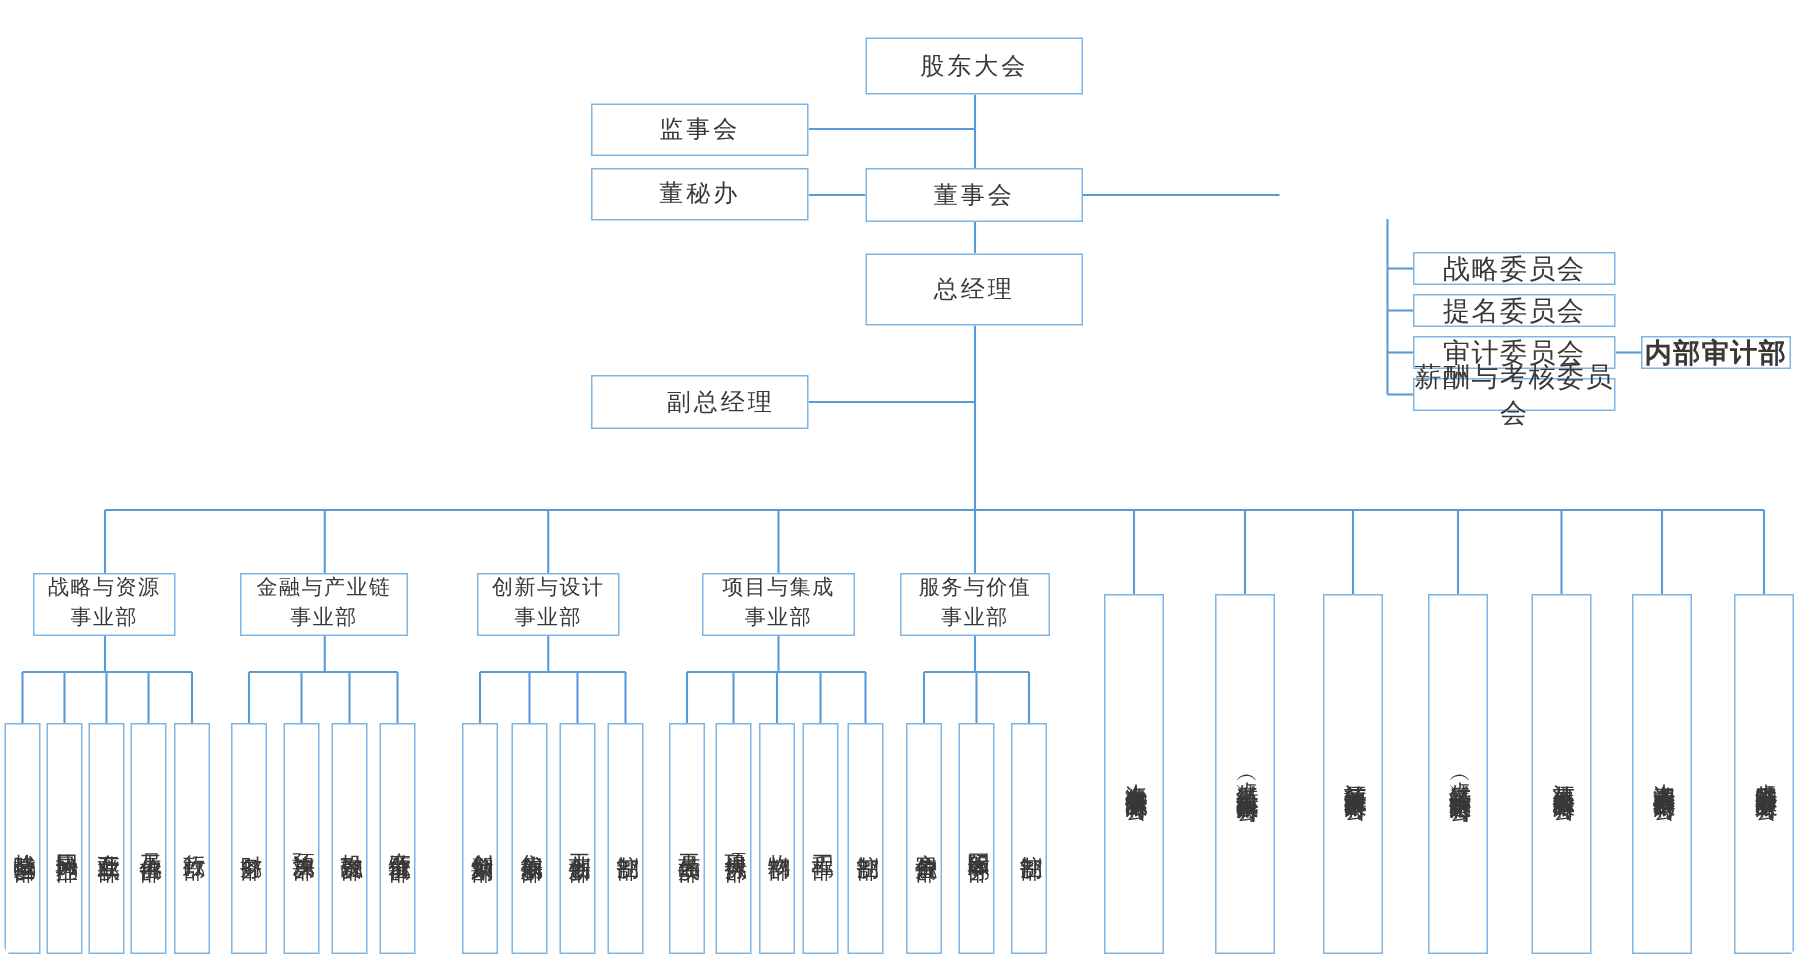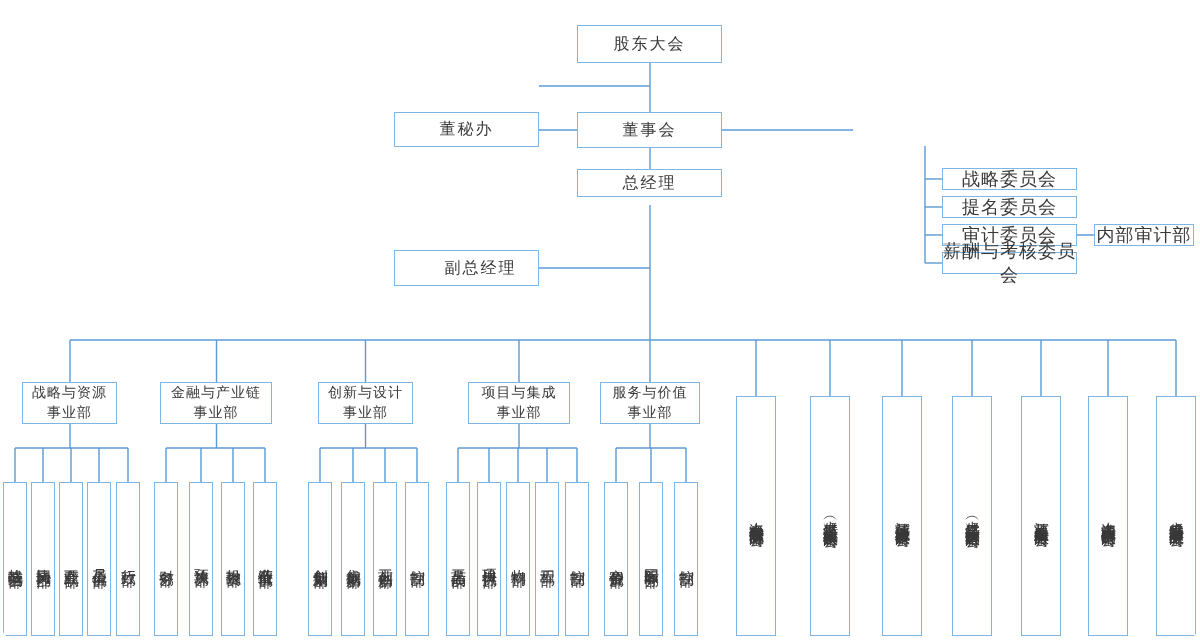--- a/index.html
+++ b/index.html
@@ -86,30 +86,31 @@
       <line x1="489" y1="448" x2="489" y2="482"></line>
       <line x1="518" y1="448" x2="518" y2="482"></line>
       <line x1="547" y1="448" x2="547" y2="482"></line>
       <line x1="577" y1="448" x2="577" y2="482"></line>
     <line x1="616" y1="448" x2="616" y2="482"></line>
       <line x1="651" y1="448" x2="651" y2="482"></line>
       <line x1="686" y1="448" x2="686" y2="482"></line>
   </svg>
 
   <div class="box" style="left:577px;top:25px;width:145px;height:38px;">股东大会</div>
+  <div class="box" style="left:394px;top:69px;width:145px;height:35px;">监事会</div>
   <div class="box" style="left:394px;top:112px;width:145px;height:35px;">董秘办</div>
   <div class="box" style="left:577px;top:112px;width:145px;height:36px;">董事会</div>
-  <div class="box" style="left:577px;top:169px;width:145px;height:28px;">总经理</div>
+  <div class="box" style="left:577px;top:169px;width:145px;height:48px;">总经理</div>
   <div class="box" style="left:394px;top:250px;width:145px;height:36px;padding-left:28px;">副总经理</div>
 
   <div class="box committee" style="left:942px;top:168px;width:135px;height:22px;">战略委员会</div>
   <div class="box committee" style="left:942px;top:196px;width:135px;height:22px;">提名委员会</div>
   <div class="box committee" style="left:942px;top:224px;width:135px;height:22px;">审计委员会</div>
   <div class="box committee" style="left:942px;top:252px;width:135px;height:22px;font-family:Liberation Mono, monospace;">薪酬与考核委员会</div>
-  <div class="box committee" style="left:1094px;top:224px;width:100px;height:22px;">内部审计部</div>
+  <div class="box committee" style="left:1094px;top:224px;width:100px;height:22px;font-weight:bold;">内部审计部</div>
 
   <div class="box division" style="left:22px;top:382px;width:95px;height:42px;">战略与资源
 事业部</div>
   <div class="box division" style="left:160px;top:382px;width:112px;height:42px;">金融与产业链
 事业部</div>
   <div class="box division" style="left:318px;top:382px;width:95px;height:42px;">创新与设计
 事业部</div>
   <div class="box division" style="left:468px;top:382px;width:102px;height:42px;">项目与集成
 事业部</div>
   <div class="box division" style="left:600px;top:382px;width:100px;height:42px;">服务与价值

